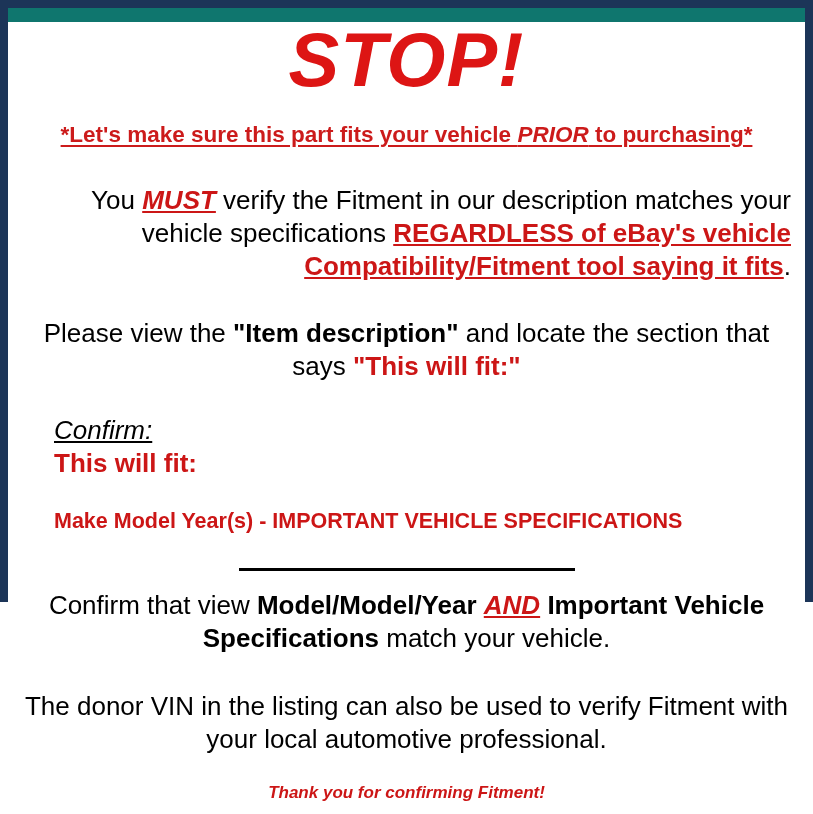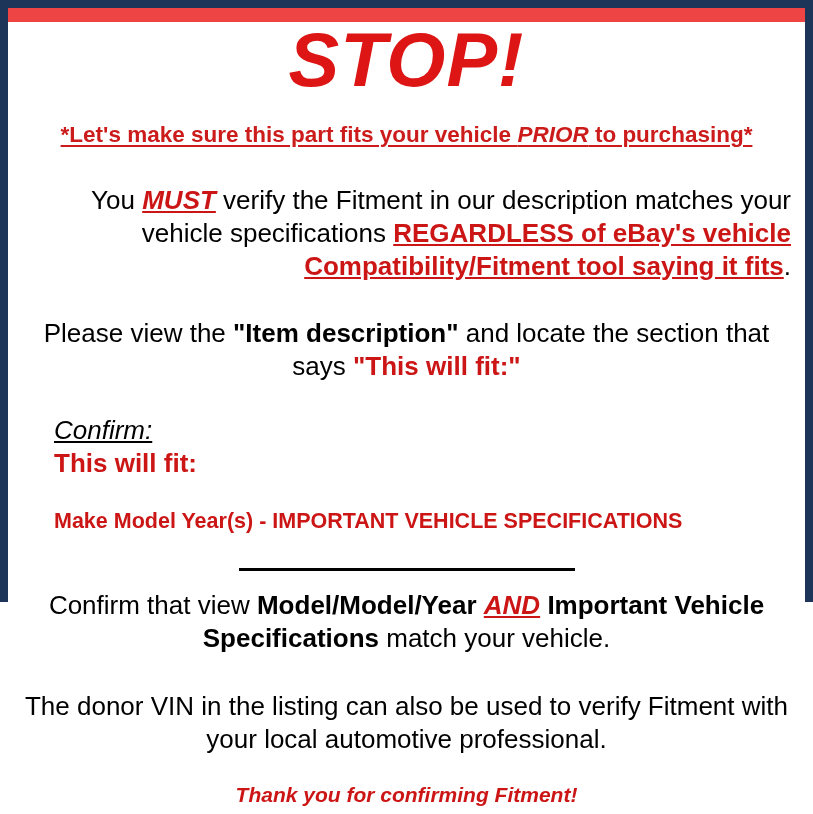--- a/index.html
+++ b/index.html
@@ -13,21 +13,21 @@
     overflow: hidden;
     font-family: "Liberation Sans", sans-serif;
   }
 
   
   #notice-card {
     box-sizing: border-box;
     width: 813px;
     height: 602px;
     border: 8px solid #1c3558;
-    background: #ef4444;
+    background: #0f766e;
     display: block;
   }
 
   #notice-inner {
     box-sizing: border-box;
     width: 100%;
     height: 100%;
     background: #ffffff;
     padding: 0 14px;
     display: block;
@@ -133,21 +133,21 @@
     display: inline-block;
     width: 336px;
     height: 3px;
     background: #000000;
   }
 
   
   #closing {
     text-align: center;
     color: #cc1616;
-    font-size: 21px;
+    font-size: 17px;
     font-weight: bold;
     font-style: italic;
     margin-top: 27px;
   }
 </style>
 </head>
 <body>
 
 <div id="notice-card">
   <div id="notice-inner">

